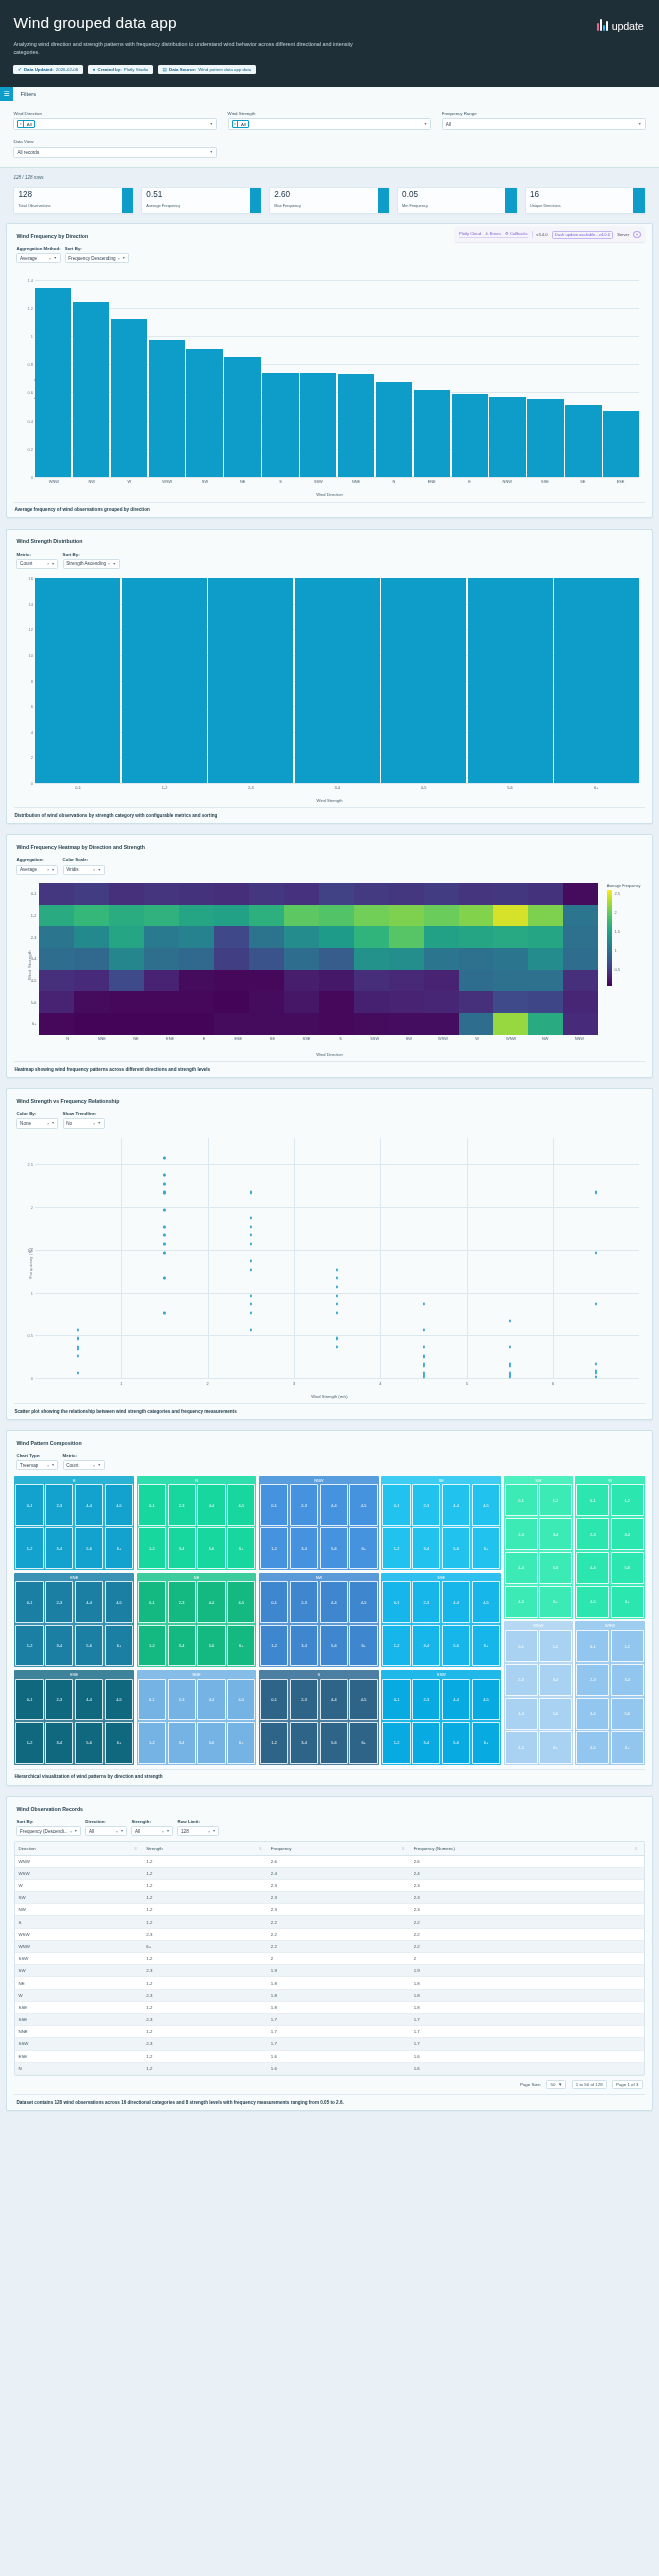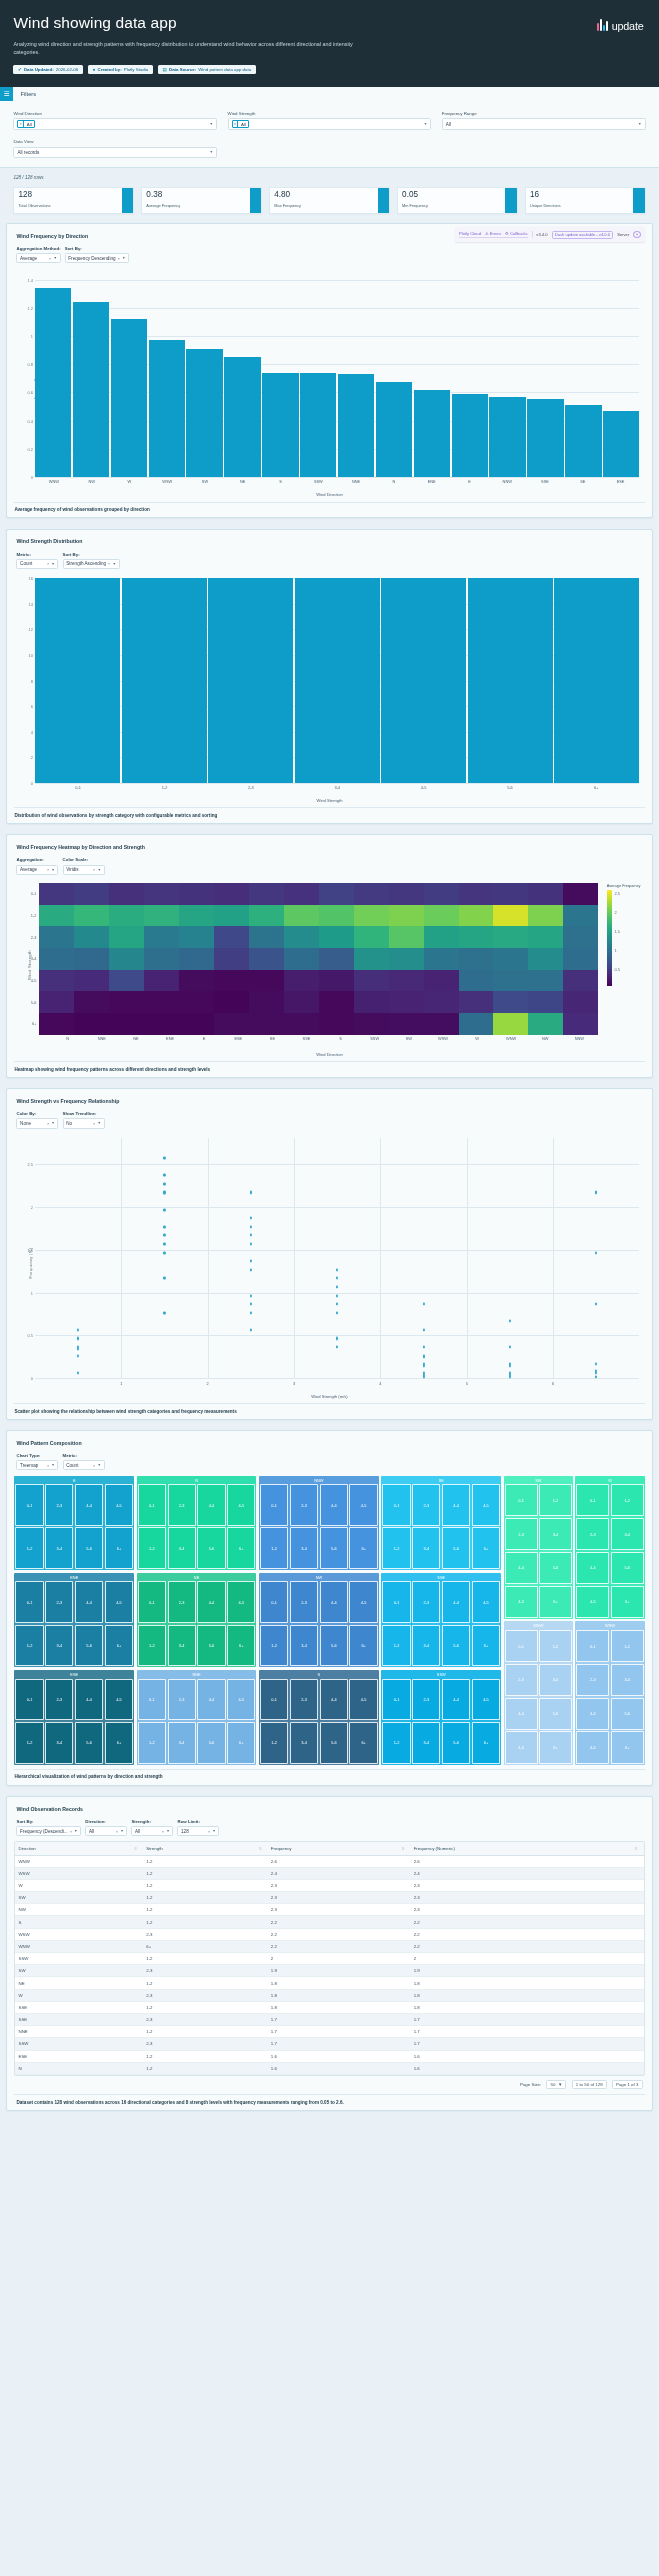--- a/index.html
+++ b/index.html
@@ -151,21 +151,21 @@
   .tbl-shell { border:0.5px solid #d7e5ec; border-radius:1.5px; overflow:hidden; background:#fff; }
   .tbl-foot { display:flex; justify-content:flex-end; align-items:center; gap:5.2px; padding:4.1px 2.1px 0 0; font-size:4.4px; color:#3c5260; }
   .tbl-foot .mini { border:0.5px solid #cfe0e8; background:#fff; border-radius:1.5px; padding:1px 3.1px; display:flex; gap:2.6px; align-items:center; }
   .final-note { font-size:4.6px; font-weight:bold; color:#26414f; padding:5.2px 2.1px 0 2.1px; border-top:0.5px solid #dde9ee; margin-top:4.6px; }
   .sp { height:7.2px; }
 </style>
 </head>
 <body>
 
 <div class="hero">
-  <h1>Wind showing data app</h1>
+  <h1>Wind grouped data app</h1>
   <div class="sub">Analyzing wind direction and strength patterns with frequency distribution to understand wind behavior across different directional and intensity categories.</div>
   <div class="badges" id="badges">
       <div class="badge">
         <span class="gl">✔</span>
         <b>Data Updated:</b>
         <span> 2026-02-06</span>
       </div>
       <div class="badge">
         <span class="gl">●</span>
         <b>Created by:</b>
@@ -240,28 +240,28 @@
   <div class="kpi-grid" id="kpis">
       <div class="kpi">
         <div class="kpi-body">
           <div class="kpi-val">128</div>
           <div class="kpi-lbl">Total Observations</div>
         </div>
         <div class="kpi-bar"></div>
       </div>
       <div class="kpi">
         <div class="kpi-body">
-          <div class="kpi-val">0.38</div>
+          <div class="kpi-val">0.51</div>
           <div class="kpi-lbl">Average Frequency</div>
         </div>
         <div class="kpi-bar"></div>
       </div>
       <div class="kpi">
         <div class="kpi-body">
-          <div class="kpi-val">4.80</div>
+          <div class="kpi-val">2.60</div>
           <div class="kpi-lbl">Max Frequency</div>
         </div>
         <div class="kpi-bar"></div>
       </div>
       <div class="kpi">
         <div class="kpi-body">
           <div class="kpi-val">0.05</div>
           <div class="kpi-lbl">Min Frequency</div>
         </div>
         <div class="kpi-bar"></div>

